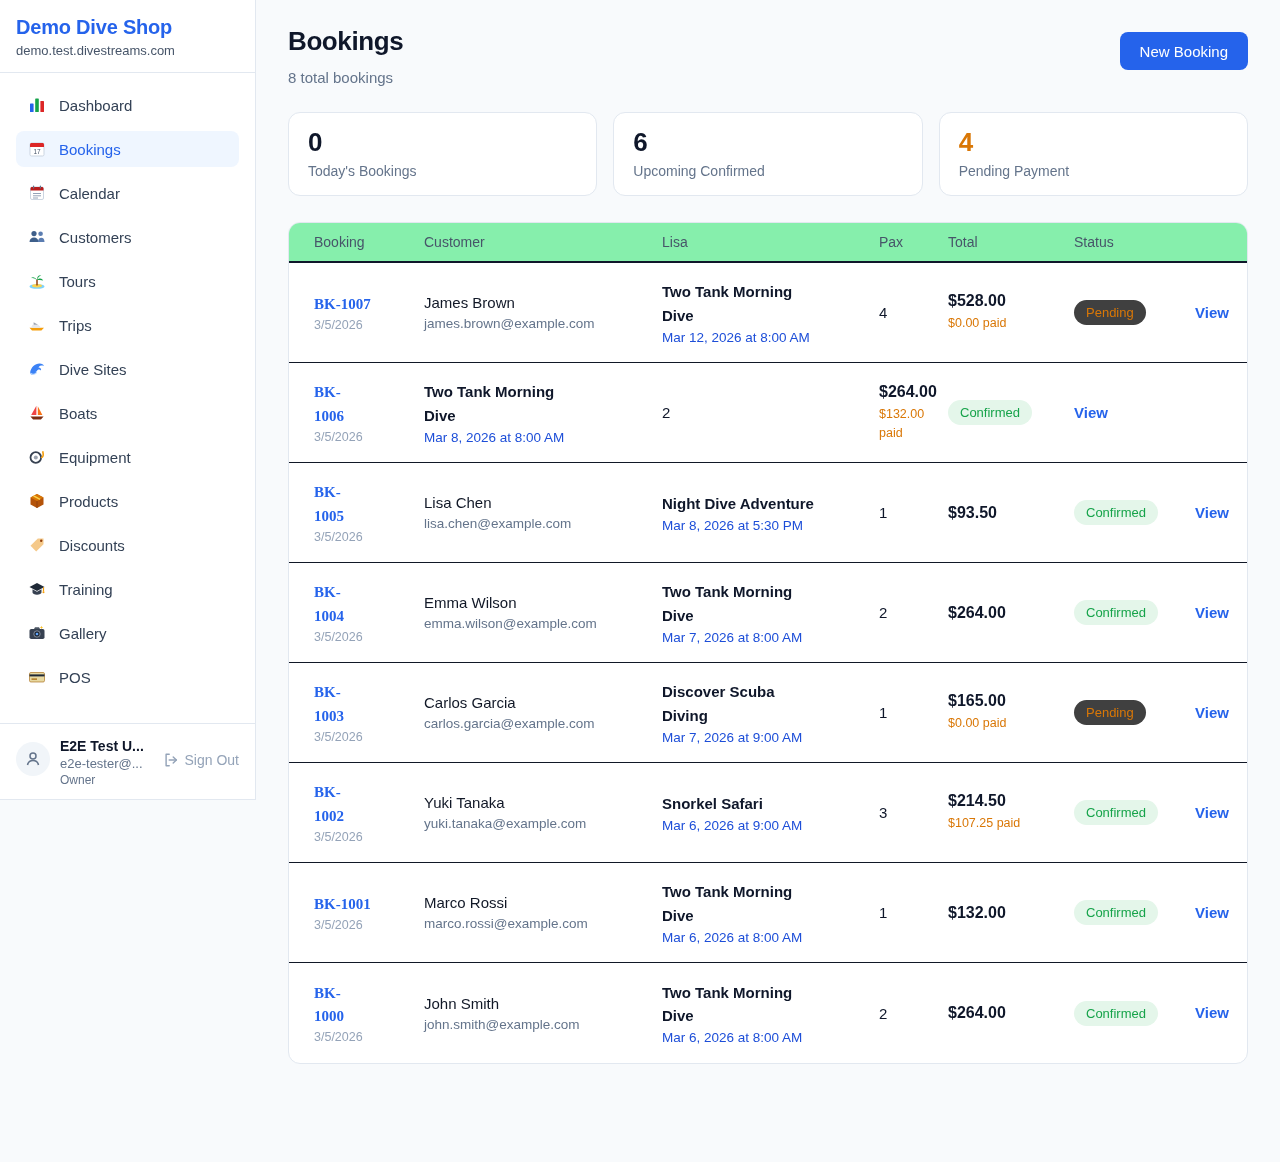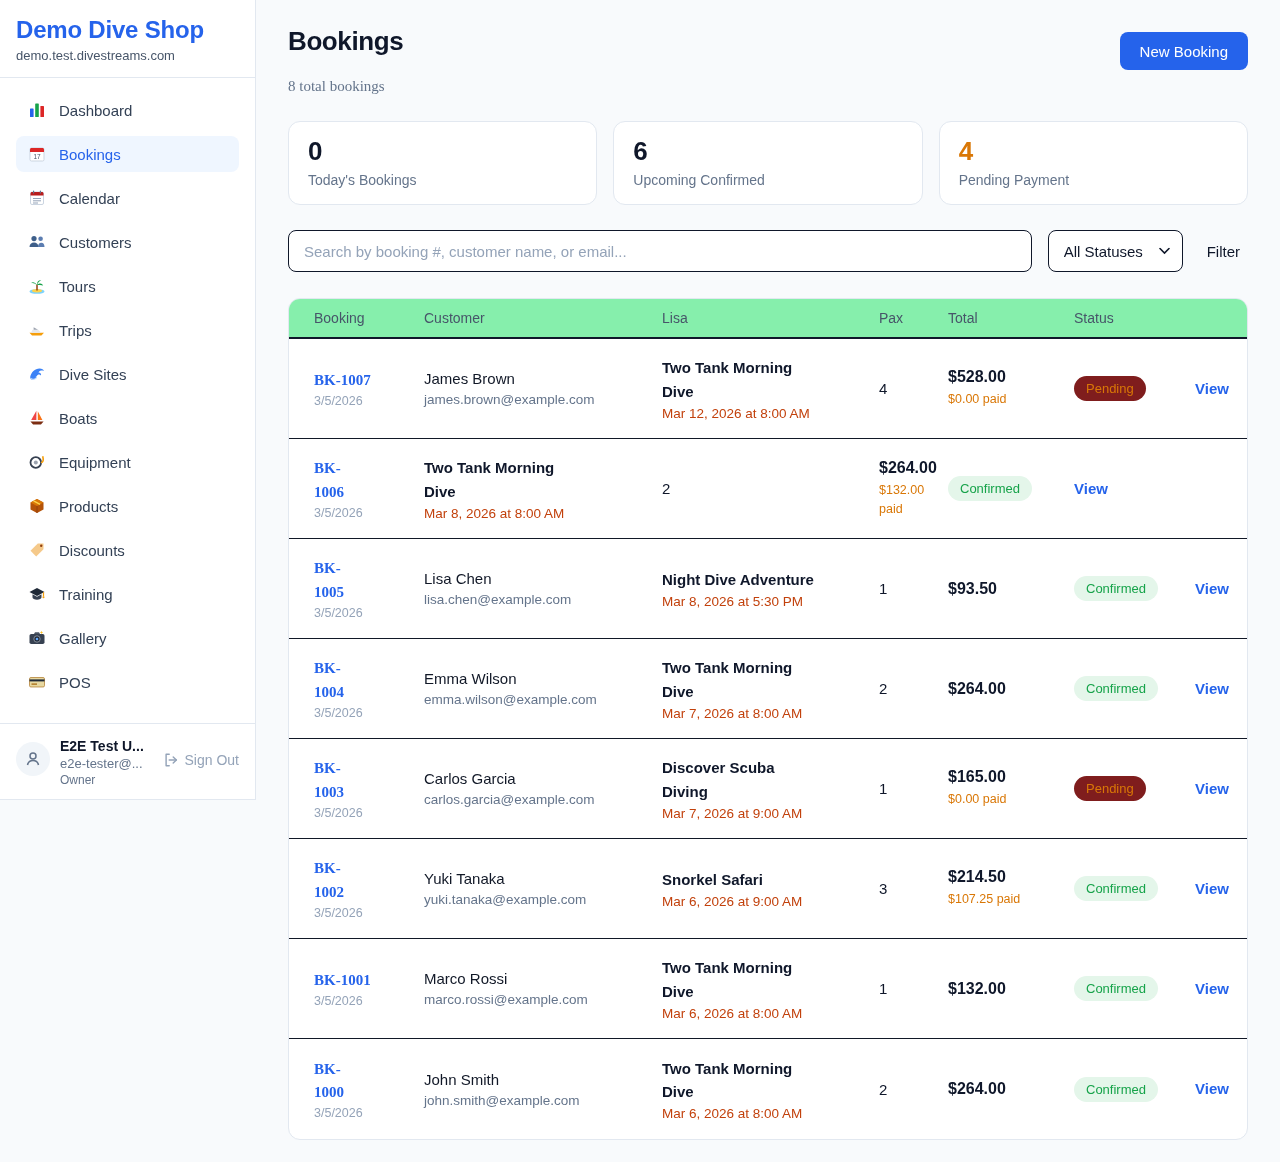--- a/index.html
+++ b/index.html
@@ -11,21 +11,21 @@
   }
   .layout { display:flex; width:100%; height:100%; }
 
   
   .sidebar {
     width:256px; min-width:256px; height:800px; background:#fff;
     border-right:1px solid #e2e8f0; border-bottom:1px solid #e2e8f0;
     display:flex; flex-direction:column;
   }
   .brand { padding:16px 16px 14px; border-bottom:1px solid #e2e8f0; }
-  .brand-name { font-size:24px; font-weight:700; color:#2563eb; letter-spacing:-0.2px; }
+  .brand-name { font-size:20px; font-weight:700; color:#2563eb; letter-spacing:-0.2px; }
   .brand-domain { font-size:13px; color:#475569; margin-top:4px; }
   .nav { padding:14px 16px 0; flex:1; }
   .nav-item {
     display:flex; align-items:center; gap:13px; padding:0 12px; height:36px;
     margin-bottom:8px; border-radius:8px; font-size:15px; color:#334155; cursor:pointer;
   }
   .nav-item.active { background:#eff6ff; color:#2563eb; font-weight:500; }
   .nav-icon { width:18px; height:18px; display:inline-flex; flex:none; }
   .nav-icon svg { width:18px; height:18px; }
 
@@ -38,21 +38,21 @@
   .user-email { font-size:13px; color:#64748b; margin-top:2px; }
   .user-role { font-size:12px; color:#64748b; margin-top:2px; }
   .signout { display:flex; align-items:center; gap:6px; color:#94a3b8; font-size:14px;
     cursor:pointer; white-space:nowrap; background:none; border:none; font-family:inherit; margin-top:16px; padding:0; }
   .signout svg { width:16px; height:16px; }
 
   
   main { flex:1; padding:26px 32px 32px; min-width:0; }
   .page-head { display:flex; justify-content:space-between; align-items:flex-start; }
   .page-title { font-size:26px; font-weight:700; letter-spacing:-0.4px; }
-  .page-sub { font-size:15px; color:#64748b; margin-top:21px;font-family:Liberation Serif, serif; }
+  .page-sub { font-size:15px; color:#64748b; margin-top:12px; }
   .btn-primary {
     background:#2563eb; color:#fff; border:none; border-radius:8px; height:38px;
     padding:0 20px; font-size:15px; font-weight:500; font-family:inherit; cursor:pointer; margin-top:6px;
   }
 
   .stats { display:grid; grid-template-columns:repeat(3,1fr); gap:16px; margin-top:26px; }
   .stat-card { background:#fff; border:1px solid #e2e8f0; border-radius:12px; padding:15px 19px; height:84px; }
   .stat-value { font-size:26px; font-weight:700; line-height:1.1; }
   .stat-value.accent { color:#d97706; }
   .stat-label { font-size:14px; color:#64748b; margin-top:6px; }
@@ -81,26 +81,26 @@
   .thead { height:40px; background:#86efac; border-bottom:2px solid #0f172a; }
   .th { font-size:14px; color:#475569; font-weight:500; }
   .trow { min-height:100px; border-bottom:1.5px solid #111827; }
   .trow:last-child { border-bottom:none; }
   .cell { padding-right:10px; min-width:0; }
   .bk-link { color:#2563eb; font-weight:600; font-size:15px; white-space:pre-line; line-height:1.55; text-decoration:none; display:inline-block;font-family:Liberation Serif, serif; }
   .bk-date { font-size:12.5px; color:#94a3b8; margin-top:2px; }
   .cust-name { font-size:15px; color:#111827; }
   .cust-email { font-size:13.5px; color:#64748b; margin-top:5px; }
   .trip-name { font-size:15px; font-weight:600; color:#0f172a; white-space:pre-line; line-height:1.55; }
-  .trip-time { font-size:13.5px; color:#c2410c; margin-top:3px; }
+  .trip-time { font-size:13.5px; color:#1d4ed8; margin-top:3px; }
   .pax { font-size:15px; }
   .total { font-size:16px; font-weight:700; }
   .paid { font-size:12.5px; color:#d97706; margin-top:4px; white-space:pre-line; line-height:1.45; max-width:88px; }
   .badge { display:inline-block; font-size:13px; padding:5px 12px; border-radius:999px; }
-  .badge.pending { background:#7f1d1d; color:#d97706; }
+  .badge.pending { background:#404040; color:#d97706; }
   .badge.confirmed { background:#e4f6ea; color:#16a34a; }
   .view-link { color:#2563eb; font-size:15px; font-weight:700; text-decoration:none; cursor:pointer; }
 </style>
 </head>
 <body>
 
 <div class="layout">
 
   <aside class="sidebar">
     <div class="brand">
@@ -297,32 +297,20 @@
         <div class="stat-card">
           <div class="stat-value">6</div>
           <div class="stat-label">Upcoming Confirmed</div>
         </div>
         <div class="stat-card">
           <div class="stat-value accent">4</div>
           <div class="stat-label">Pending Payment</div>
         </div>
       </div>
 
-    <div class="filter-row">
-      <input class="search-input" type="text" placeholder="Search by booking #, customer name, or email..." style="">
-      <div class="select-wrap">
-        <select class="status-select" id="status-select"><option>All Statuses</option></select>
-        <span class="select-chevron">
-          <svg width="11" height="7" viewBox="0 0 11 7" fill="none" stroke="#0f172a" stroke-width="1.6" stroke-linecap="round">
-              <path d="M1 1l4.5 4.5L10 1"></path>
-            </svg>
-        </span>
-      </div>
-      <button class="filter-btn">Filter</button>
-    </div>
 
     <div class="table-card">
       <div class="thead" id="thead">
           <div class="th">Booking</div>
           <div class="th">Customer</div>
           <div class="th">Lisa</div>
           <div class="th">Pax</div>
           <div class="th">Total</div>
           <div class="th">Status</div>
           <div class="th"></div>

